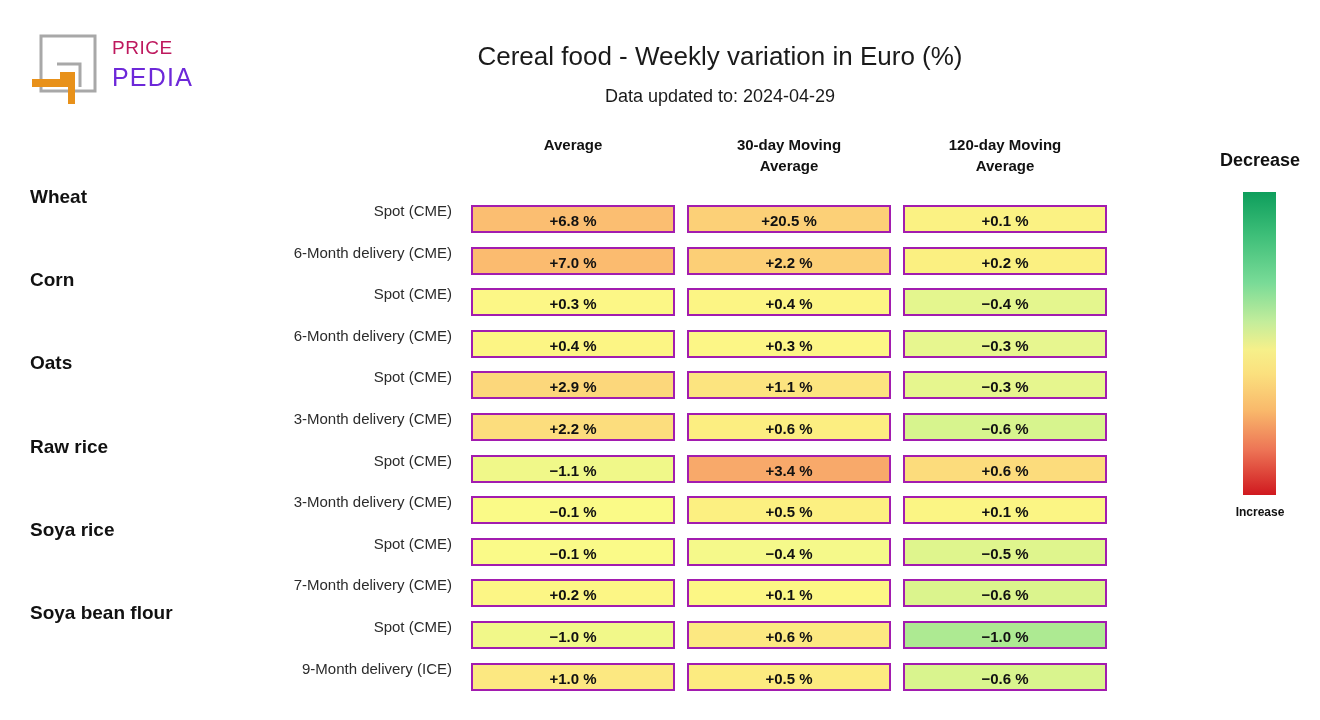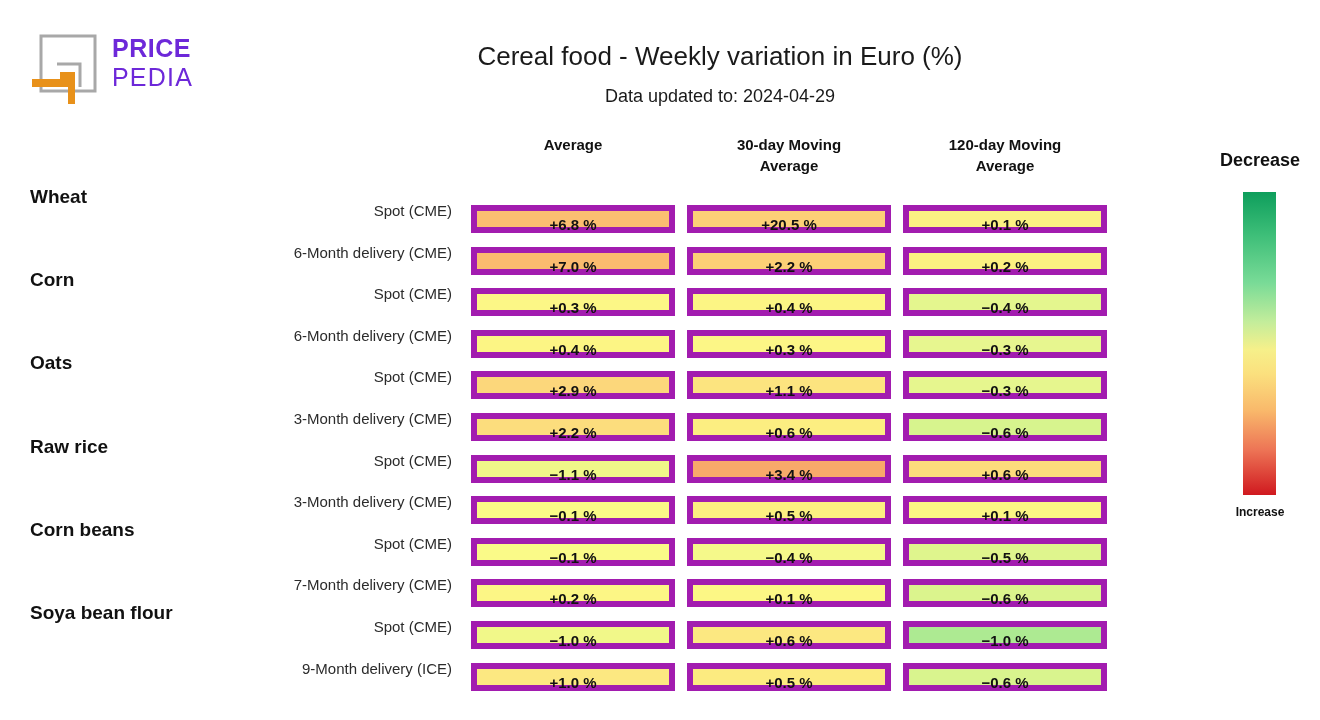--- a/index.html
+++ b/index.html
@@ -30,23 +30,23 @@
     top: 0px;
     width: 76px;
     height: 76px;
   }
   #logo-wordmark {
     position: absolute;
     left: 82px;
     top: 2px;
   }
   .logo-price {
-    font-size: 25px;
-    font-weight: bold;
-    color: #6d28d9;
+    font-size: 19px;
+    font-weight: normal;
+    color: #be185d;
     letter-spacing: 0.5px;
     line-height: 28px;
   }
   .logo-pedia {
     font-size: 25px;
     font-weight: normal;
     color: #6d28d9;
     letter-spacing: 1.2px;
     line-height: 30px;
   }
@@ -108,21 +108,21 @@
   }
   .cell {
     position: absolute;
     width: 204px;
     height: 28px;
     line-height: 27px;
     text-align: center;
     font-size: 15px;
     font-weight: bold;
     color: #111111;
-    border: 6px solid #a21caf;
+    border: 2px solid #a21caf;
     box-sizing: border-box;
   }
 
   
   #legend {
     position: absolute;
     left: 1200px;
     top: 150px;
     width: 120px;
     height: 390px;
@@ -225,21 +225,21 @@
     <div class="cell" style="left: 903px; top: 413px; background: rgb(215, 244, 142);">−0.6 %</div>
     <div class="group-label" style="top: 435.6px;">Raw rice</div>
     <div class="sub-label" style="top: 451.6px;">Spot (CME)</div>
     <div class="cell" style="left: 471px; top: 454.6px; background: rgb(240, 248, 137);">−1.1 %</div>
     <div class="cell" style="left: 687px; top: 454.6px; background: rgb(248, 169, 106);">+3.4 %</div>
     <div class="cell" style="left: 903px; top: 454.6px; background: rgb(252, 220, 124);">+0.6 %</div>
     <div class="sub-label" style="top: 493.2px;">3-Month delivery (CME)</div>
     <div class="cell" style="left: 471px; top: 496.2px; background: rgb(250, 250, 135);">−0.1 %</div>
     <div class="cell" style="left: 687px; top: 496.2px; background: rgb(252, 240, 129);">+0.5 %</div>
     <div class="cell" style="left: 903px; top: 496.2px; background: rgb(251, 245, 132);">+0.1 %</div>
-    <div class="group-label" style="top: 518.8px;">Corn beans</div>
+    <div class="group-label" style="top: 518.8px;">Soya rice</div>
     <div class="sub-label" style="top: 534.8px;">Spot (CME)</div>
     <div class="cell" style="left: 471px; top: 537.8px; background: rgb(250, 250, 136);">−0.1 %</div>
     <div class="cell" style="left: 687px; top: 537.8px; background: rgb(245, 249, 138);">−0.4 %</div>
     <div class="cell" style="left: 903px; top: 537.8px; background: rgb(223, 245, 141);">−0.5 %</div>
     <div class="sub-label" style="top: 576.4px;">7-Month delivery (CME)</div>
     <div class="cell" style="left: 471px; top: 579.4px; background: rgb(252, 246, 133);">+0.2 %</div>
     <div class="cell" style="left: 687px; top: 579.4px; background: rgb(252, 247, 133);">+0.1 %</div>
     <div class="cell" style="left: 903px; top: 579.4px; background: rgb(219, 244, 141);">−0.6 %</div>
     <div class="group-label" style="top: 602px;">Soya bean flour</div>
     <div class="sub-label" style="top: 618px;">Spot (CME)</div>

